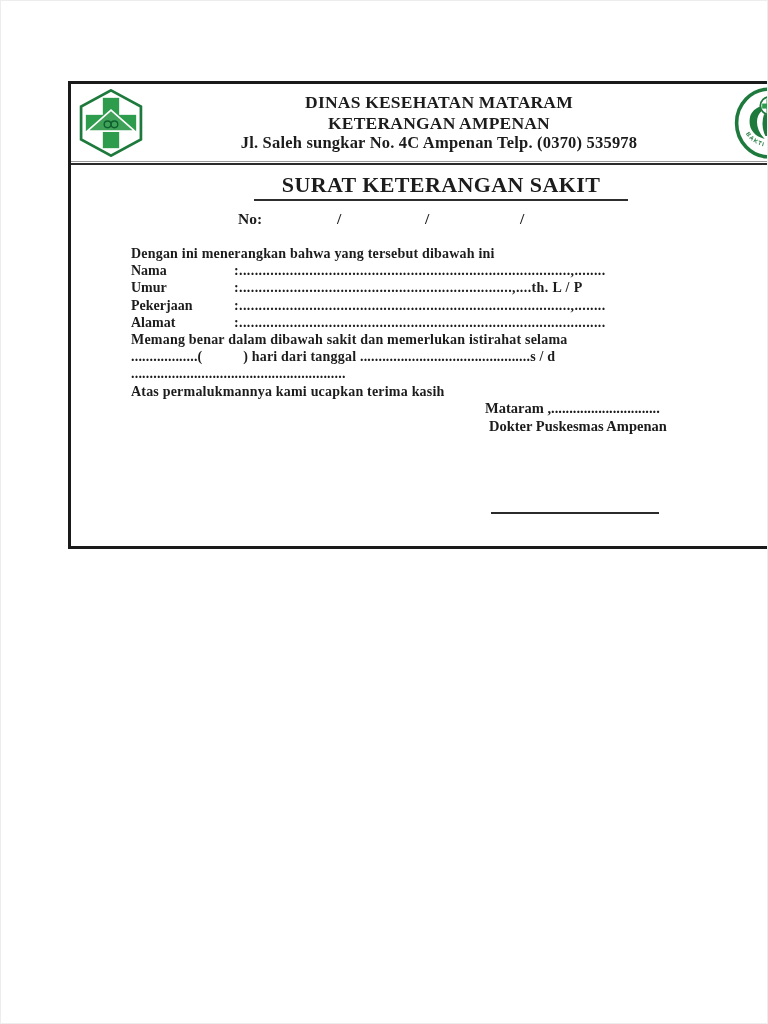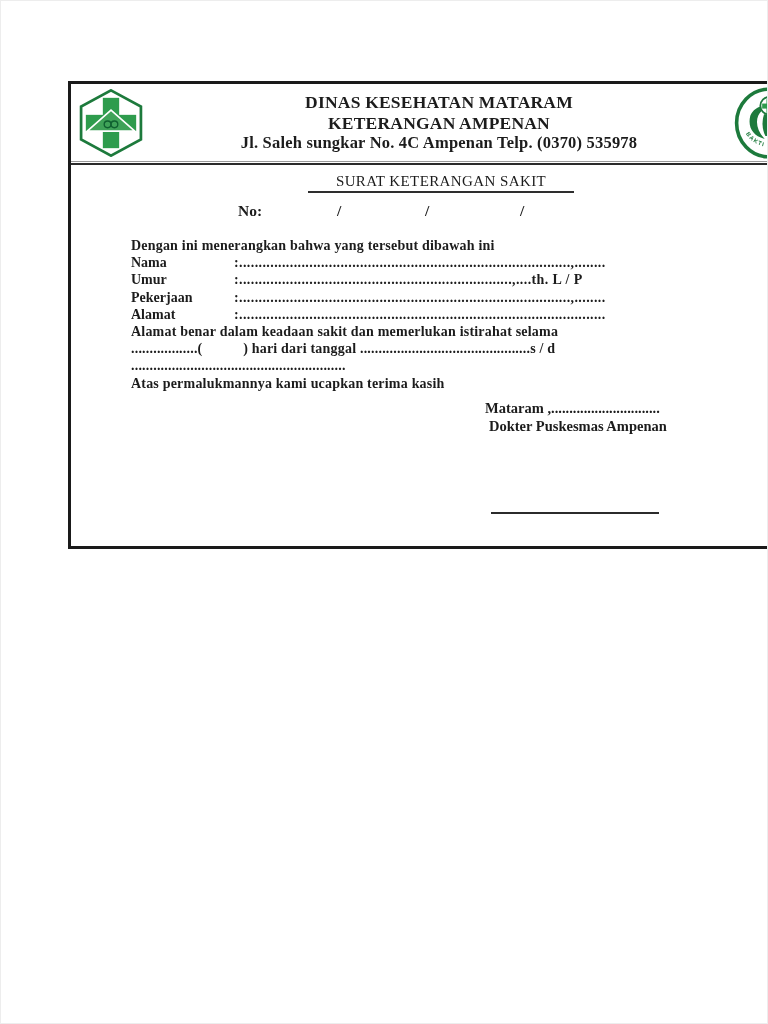--- a/index.html
+++ b/index.html
@@ -41,22 +41,22 @@
   .h1 { font-size: 17.5px; }
   .h2 { font-size: 16.5px; }
   .header-sep {
     height: 1px;
     border-top: 1px solid #9a9a9a;
     border-bottom: 2px solid #2b2b2b;
   }
   .title-wrap { text-align: center; margin-top: 7px; }
   .title {
     display: inline-block;
-    font-weight: normal;
-    font-size: 15px;
+    font-weight: bold;
+    font-size: 22px;
     letter-spacing: 0.4px;
     padding: 0 28px 1px 28px;
     border-bottom: 2px solid #2e2e2e;
     text-align: center;
   }
   .no-row {
     position: relative;
     height: 20px;
     margin-top: 9px;
     font-weight: bold;
@@ -169,21 +169,21 @@
       </div>
       <div class="field">
         <span class="f-label">Pekerjaan</span>
         <span class="f-value">:.....................................................................................,..........</span>
       </div>
       <div class="field">
         <span class="f-label">Alamat</span>
         <span class="f-value">:..................................................................................................</span>
       </div>
 
-      <div class="st">Alamat benar dalam keadaan sakit dan memerlukan istirahat selama</div>
+      <div class="st">Memang benar dalam dibawah sakit dan memerlukan istirahat selama</div>
       <div class="st">..................(&nbsp;&nbsp;&nbsp;&nbsp;&nbsp;&nbsp;&nbsp;&nbsp;&nbsp;&nbsp;&nbsp;) hari dari tanggal ..............................................s / d</div>
       <div class="st">..........................................................</div>
       <div class="st">Atas permalukmannya kami ucapkan terima kasih</div>
     </div>
 
     <div class="sig">
       <div>Mataram ,..............................</div>
       <div class="sig-role">Dokter Puskesmas Ampenan</div>
     </div>
 

